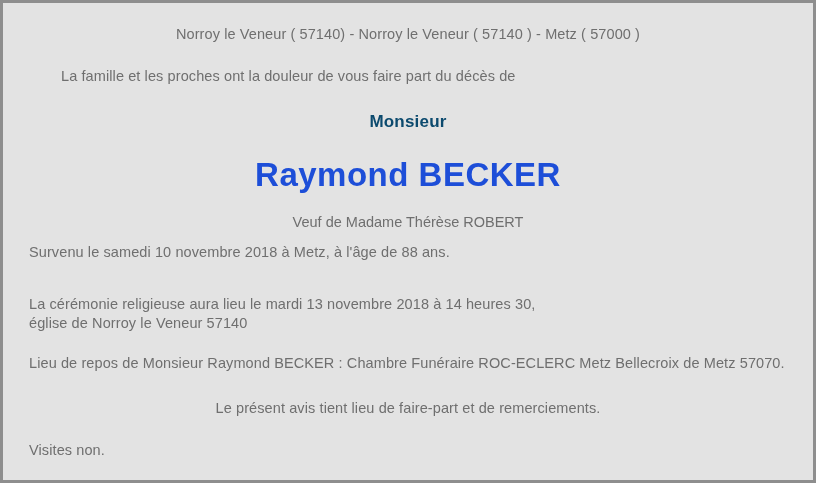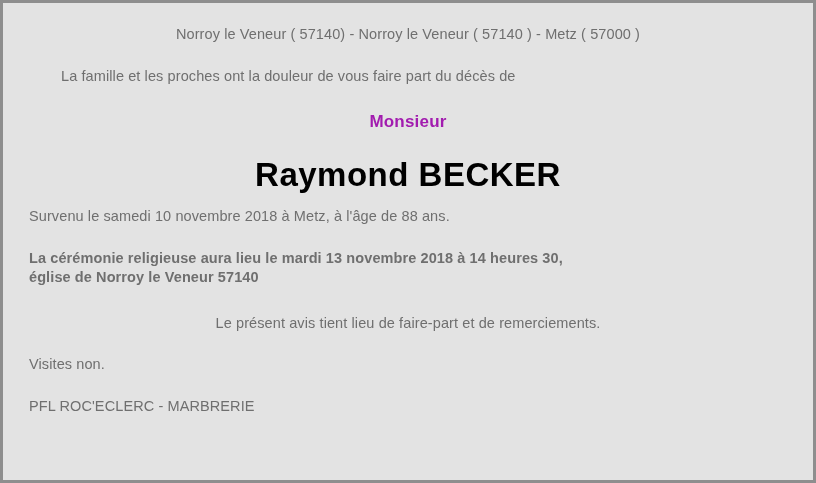--- a/index.html
+++ b/index.html
@@ -32,38 +32,38 @@
   }
   .left {
     text-align: left;
   }
   .sp-1 { margin-top: 0px; }
   .sp-2 { margin-top: 22px; margin-left: 32px; }
   .sp-3 { margin-top: 26px; }
   .sp-4 { margin-top: 24px; }
   .sp-5 { margin-top: 20px; }
   .sp-6 { margin-top: 13px; }
-  .sp-7 { margin-top: 22px; font-weight: bold; }
+  .sp-7 { margin-top: 32px; }
   .sp-8 { margin-top: 20px; }
   .sp-9 { margin-top: 22px; }
   .sp-10 { margin-top: 26px; }
   .sp-11 { margin-top: 22px; }
 
   .title-monsieur {
     font-size: 17px;
     font-weight: bold;
     text-align: center;
-    color: #a21caf;
+    color: #0c4a6e;
     letter-spacing: 0.2px;
   }
   .name {
     font-size: 33px;
     font-weight: bold;
     text-align: center;
-    color: #000000;
+    color: #1d4ed8;
     letter-spacing: 0.5px;
   }
   .subname {
     font-size: 14.5px;
     text-align: center;
   }
   .multi {
     white-space: pre-line;
   }
 </style>
@@ -73,26 +73,28 @@
 <div class="notice">
 
   <div class="line center sp-1">Norroy le Veneur ( 57140) - Norroy le Veneur ( 57140 ) - Metz ( 57000 )</div>
 
   <div class="line left sp-2">La famille et les proches ont la douleur de vous faire part du décès de</div>
 
   <div class="title-monsieur sp-3">Monsieur</div>
 
   <div class="name sp-4">Raymond BECKER</div>
 
+  <div class="subname sp-5">Veuf de Madame Thérèse ROBERT</div>
 
   <div class="line left sp-6">Survenu le samedi 10 novembre 2018 à Metz, à l'âge de 88 ans.</div>
 
   <div class="line left multi sp-7">La cérémonie religieuse aura lieu le mardi 13 novembre 2018 à 14 heures 30,
 église de Norroy le Veneur 57140</div>
 
+  <div class="line left sp-8">Lieu de repos de Monsieur Raymond BECKER : Chambre Funéraire ROC-ECLERC Metz Bellecroix de Metz 57070.</div>
 
   <div class="line center sp-10">Le présent avis tient lieu de faire-part et de remerciements.</div>
 
   <div class="line left sp-9">Visites non.</div>
 
   <div class="line left sp-11">PFL ROC'ECLERC - MARBRERIE</div>
 
 </div>
 
 </body></html>

